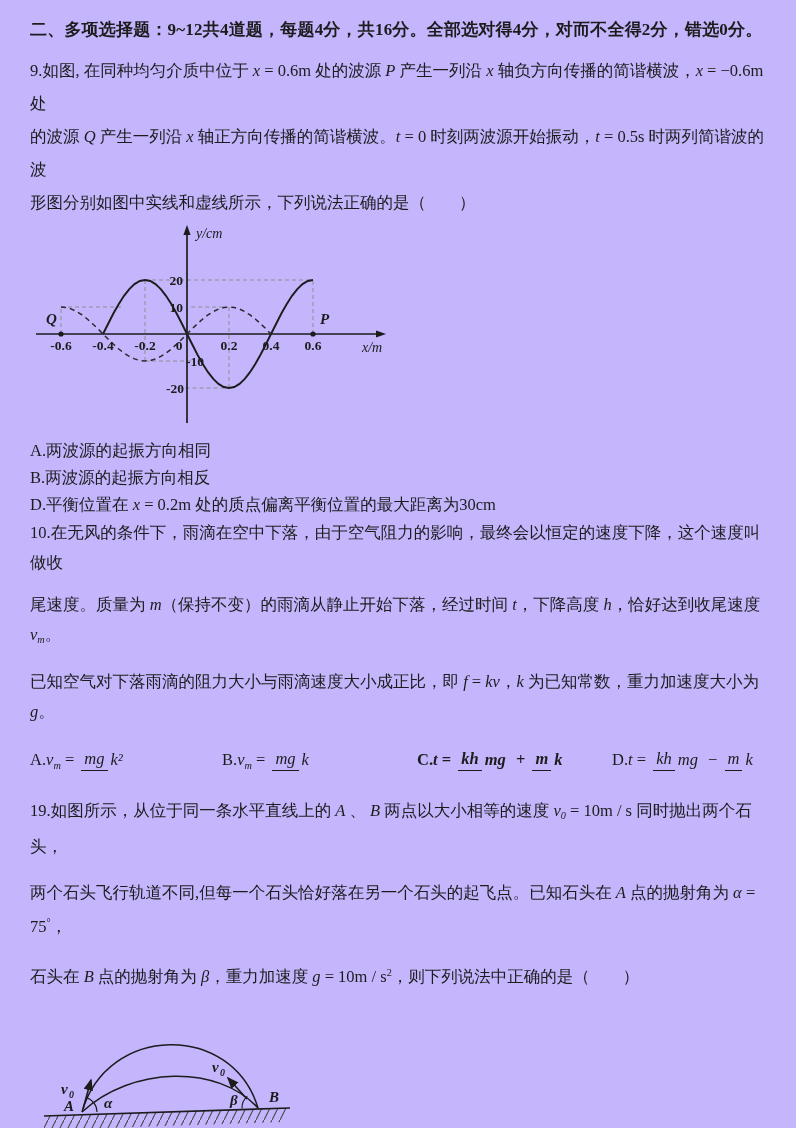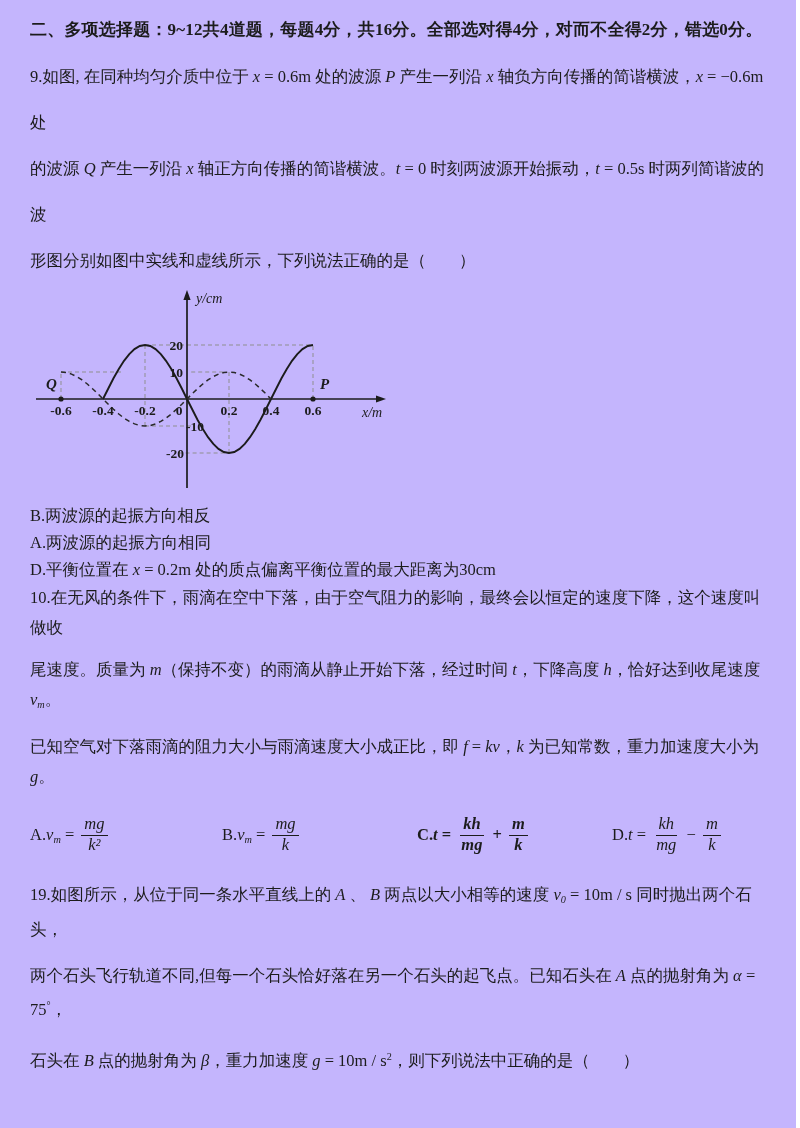--- a/index.html
+++ b/index.html
@@ -5,34 +5,34 @@
   * { box-sizing: border-box; }
   body { margin: 0; background: #ffffff; }
   .page {
     width: 796px; height: 1128px; overflow: hidden;
     padding: 18px 30px 0 30px;
     background: #c4b5fd; color: #1c1c1c;
     font-family: "Liberation Serif", serif;
     font-size: 16.5px;
   }
   .header { font-weight: bold; font-size: 17px; margin-bottom: 13px; letter-spacing: 0.2px; }
-  .q9 .line  { line-height: 46px; }
+  .q9 .line  { line-height: 33px; }
   .q10 .line { line-height: 30px; margin-bottom: 12px; }
   .q11 .line { line-height: 30px; margin-bottom: 16px; }
   .chart-wrap { margin: 2px 0 6px 2px; }
   .diagram-wrap { margin: 0 0 4px 2px; }
   .q9-opts div { line-height: 27px; }
   .opt-row { display: flex; align-items: center; margin: 8px 0 12px 0; gap: 35px; }
   .opt-row .o1 { width: 157px; } .opt-row .o2 { width: 160px; }
   .opt-row .o3 { width: 160px; font-weight: bold; } .opt-row .o4 { flex: 1; }
   
   .seg-i   { font-style: italic; }
   .seg-sub { font-style: italic; font-size: 0.62em; vertical-align: -0.32em; }
   .seg-sup { font-size: 0.62em; vertical-align: 0.62em; }
-  .ifrac { display: inline-flex; flex-direction: column; align-items: center;
+  .ifrac { display: inline-flex; align-items: center;
            vertical-align: middle; margin: 12px 3px; line-height: 1.15;
            font-style: italic; position: relative; top: -1px; justify-content: flex-end; }
   .ifrac > span { padding: 0 3px; }
   .ifrac > span:first-child { border-bottom: 1.4px solid #1c1c1c; padding-bottom: 1px; }
   
   #wave-svg .axis { stroke: #1c1c1c; stroke-width: 1.7; }
   #wave-svg .arr  { fill: #1c1c1c; }
   #wave-svg .guide { stroke: #8f8f8f; stroke-width: 1; stroke-dasharray: 4 3; }
   #wave-svg .wave-solid  { fill: none; stroke: #1c1c1c; stroke-width: 1.9; }
   #wave-svg .wave-dashed { fill: none; stroke: #2a2a2a; stroke-width: 1.5; stroke-dasharray: 5 4; }
@@ -95,22 +95,22 @@
           <text x="152" y="172" class="tick end">-20</text>
           <circle cx="29" cy="113" r="2.6" class="pt"></circle>
           <text x="14" y="103" class="plabel">Q</text>
           <circle cx="281" cy="113" r="2.6" class="pt"></circle>
           <text x="288" y="103" class="plabel">P</text>
           <text x="164" y="17" class="axlabel">y/cm</text>
           <text x="330" y="131" class="axlabel">x/m</text>
         </svg>
     </div>
     <div class="q9-opts">
+      <div><span>A.两波源的起振方向相同</span></div>
       <div><span>B.两波源的起振方向相反</span></div>
-      <div><span>A.两波源的起振方向相同</span></div>
       <div><span>D.平衡位置在 </span><span class="seg-i">x</span><span> = 0.2m 处的质点偏离平衡位置的最大距离为30cm</span></div>
     </div>
   </section>
 
   <section class="q10">
     <div class="line"><span>10.在无风的条件下，雨滴在空中下落，由于空气阻力的影响，最终会以恒定的速度下降，这个速度叫做收</span></div>
     <div class="line"><span>尾速度。质量为 </span><span class="seg-i">m</span><span>（保持不变）的雨滴从静止开始下落，经过时间 </span><span class="seg-i">t</span><span>，下降高度 </span><span class="seg-i">h</span><span>，恰好达到收尾速度 </span><span class="seg-i">v</span><span class="seg-sub">m</span><span>。</span></div>
     <div class="line"><span>已知空气对下落雨滴的阻力大小与雨滴速度大小成正比，即 </span><span class="seg-i">f</span><span> = </span><span class="seg-i">kv</span><span>，</span><span class="seg-i">k</span><span> 为已知常数，重力加速度大小为 </span><span class="seg-i">g</span><span>。</span></div>
     <div class="opt-row">
       <div class="o1"><span>A.</span><span class="seg-i">v</span><span class="seg-sub">m</span><span> = </span><span class="ifrac">

